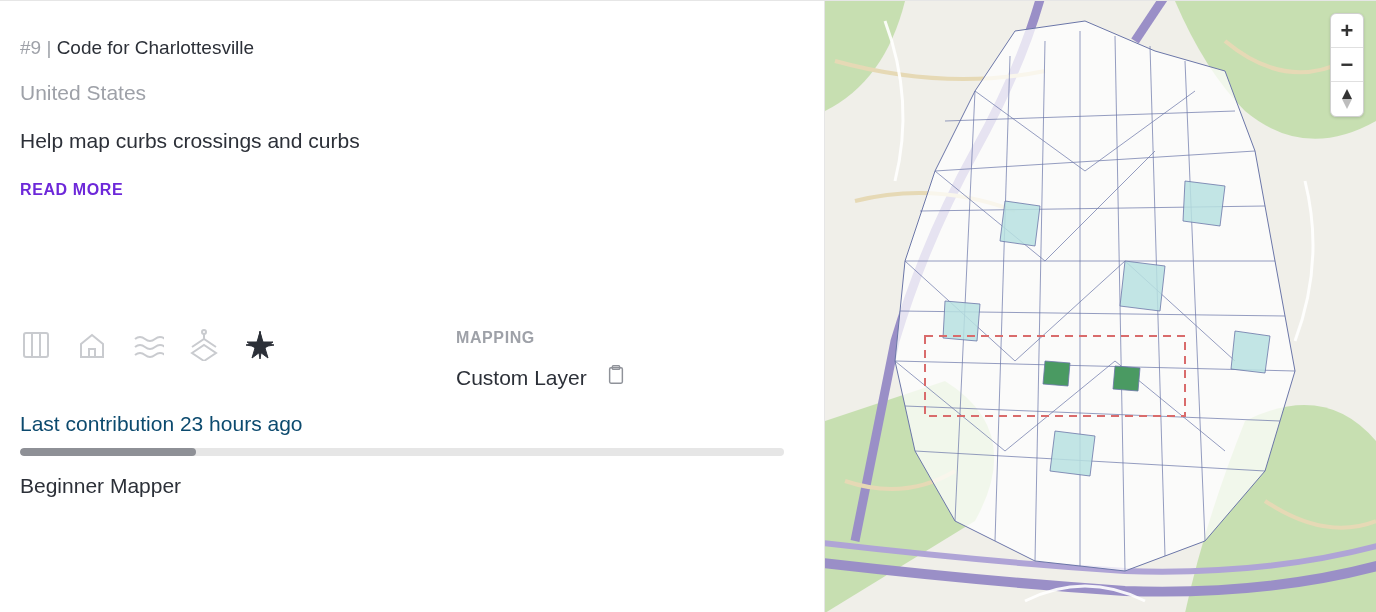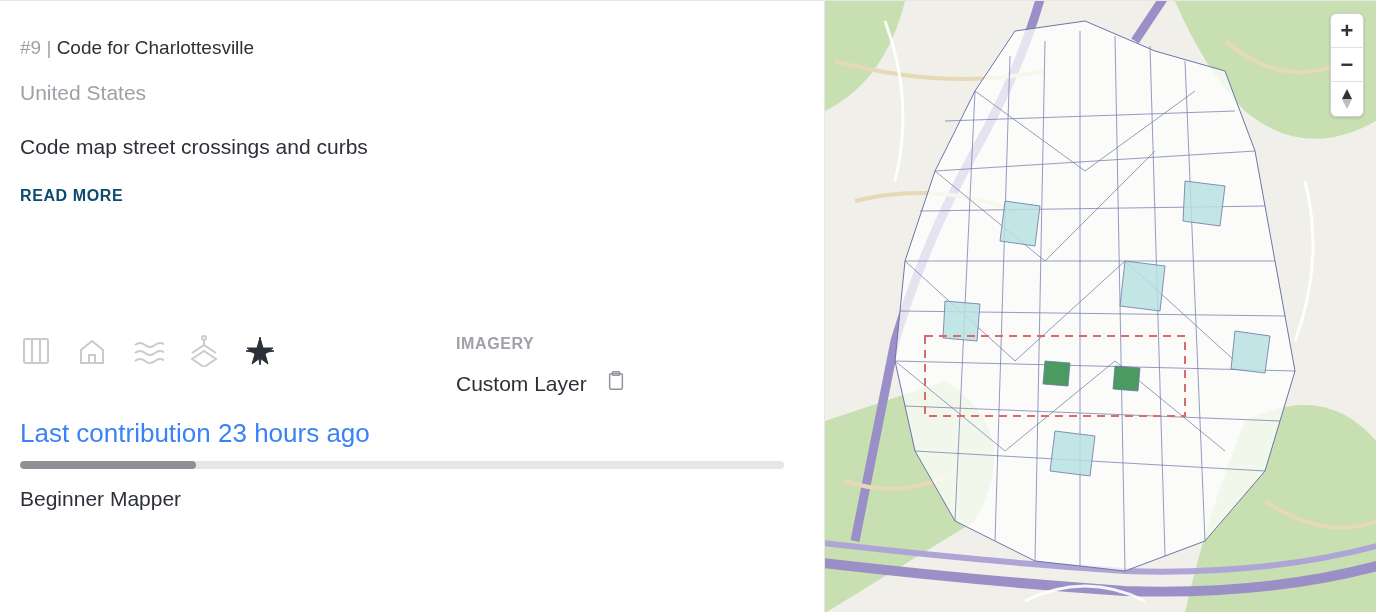--- a/index.html
+++ b/index.html
@@ -2,35 +2,35 @@
 <html><head>
 <meta charset="utf-8">
 <style>
   * { box-sizing: border-box; margin: 0; padding: 0; }
   html, body { width: 1376px; height: 612px; font-family: Arial, Helvetica, sans-serif; color: #2c3038; background: #fff; overflow: hidden; }
   .app { display: flex; width: 100%; height: 100%; border-top: 1px solid #e6e6e6; }
   .left { width: 825px; height: 100%; padding: 36px 20px 0 20px; border-right: 1px solid #e6e6e6; position: relative; }
   .breadcrumb { font-size: 19px; color: #9ea1a8; margin-bottom: 22px; }
   .breadcrumb .org { color: #2c3038; text-align: right; }
   .title { font-family: "Arial Black", Arial, sans-serif; font-weight: 900; font-size: 44px; letter-spacing: 0.5px; color: #2c3038; margin-bottom: 20px; line-height: 1.05; }
-  .country { color: #9ea1a8; font-size: 21px; margin-bottom: 30px; }
+  .country { color: #9ea1a8; font-size: 21px; margin-bottom: 24px; }
   .desc { font-size: 21px; color: #2c3038; margin-bottom: 28px; }
-  .read-more { color: #0c4a6e; font-size: 16px; font-weight: 700; letter-spacing: 0.6px; cursor: pointer; }
+  .read-more { color: #6d28d9; font-size: 16px; font-weight: 700; letter-spacing: 0.6px; cursor: pointer; }
   .columns { display: flex; margin-top: 130px; gap: 60px; }
   .section-label { color: #9ea1a8; font-size: 16px; font-weight: 700; letter-spacing: 0.6px; margin-bottom: 18px; }
   .type-icons { display: flex; gap: 24px; align-items: center; }
   .type-icon svg { width: 32px; height: 32px; display: block; }
   .type-icon.inactive svg { stroke: #c9cbcf; fill: none; }
   .type-icon.active svg { stroke: #2c3038; fill: #2c3038; }
   .imagery-row { display: flex; align-items: center; gap: 20px; font-size: 21px; color: #2c3038; margin-top: 6px; }
   .clip-icon svg { width: 18px; height: 20px; stroke: #8f9299; fill: none; }
   .stats-row { display: flex; justify-content: space-between; align-items: baseline; margin-top: 22px; font-size: 21px; }
   .stats-row .big { font-size: 26px; font-weight: 700; color: #2c3038; margin-right: 4px; }
   .stats-row .sub { color: #9ea1a8; }
-  .stats-row .last { color: #3b82f6; font-size: 26px; }
+  .stats-row .last { color: #0c4a6e; font-size: 21px; }
   .progress { width: 764px; height: 8px; background: #e6e6e6; border-radius: 4px; margin-top: 12px; overflow: hidden; }
   .progress .fill { height: 100%; background: #8e9096; border-radius: 4px; }
   .mapper-level { margin-top: 18px; font-size: 21px; color: #2c3038; }
 
   .right { flex: 1; height: 100%; position: relative; background: #eef0e8; overflow: hidden; }
   .map-bg { position: absolute; inset: 0; }
   .map-controls { position: absolute; top: 12px; right: 12px; width: 34px; background: #fff; border: 1px solid #d0d0d0; border-radius: 6px; box-shadow: 0 1px 3px rgba(0,0,0,0.15); overflow: hidden; }
   .map-controls .ctrl { height: 34px; display: flex; align-items: center; justify-content: center; font-size: 22px; font-weight: 700; color: #333; cursor: pointer; border-bottom: 1px solid #e0e0e0; }
   .map-controls .ctrl:last-child { border-bottom: none; }
   .compass { height: 34px; display:flex; flex-direction:column; align-items:center; justify-content:center; gap:0; }
@@ -38,21 +38,21 @@
 </style>
 </head>
 <body>
 
 <div class="app">
   <div class="left">
     <div class="breadcrumb">
       <span>#9</span><span> | </span><span class="org">Code for Charlottesville</span>
     </div>
     <div class="country">United States</div>
-    <div class="desc">Code map street crossings and curbs</div>
+    <div class="desc">Help map curbs crossings and curbs</div>
     <div class="read-more">READ MORE</div>
 
     <div class="columns">
       <div>
         <div class="type-icons">
           <span class="type-icon inactive">
             <svg viewBox="0 0 32 32" stroke-width="2">
                 <rect x="4" y="4" width="24" height="24" rx="2"></rect>
                 <line x1="12" y1="4" x2="12" y2="28"></line>
                 <line x1="20" y1="4" x2="20" y2="28"></line>
@@ -81,21 +81,21 @@
           </span>
           <span class="type-icon active">
             <svg viewBox="0 0 32 32">
                 <path d="M16 3 L19 13 L29 13 L21 19 L24 29 L16 23 L8 29 L11 19 L3 13 L13 13 Z" transform="rotate(0 16 16)"></path>
                 <path d="M16 2 L18 14 L30 16 L18 18 L16 30 L14 18 L2 16 L14 14 Z"></path>
               </svg>
           </span>
         </div>
       </div>
       <div style="margin-left: 120px;">
-        <div class="section-label">IMAGERY</div>
+        <div class="section-label">MAPPING</div>
         <div class="imagery-row">
           <span>Custom Layer</span>
           <span class="clip-icon">
             <svg viewBox="0 0 18 22" stroke-width="1.6">
                 <rect x="2" y="3" width="14" height="17" rx="1.5"></rect>
                 <rect x="5" y="0.8" width="8" height="4" rx="1"></rect>
               </svg>
           </span>
         </div>
       </div>

